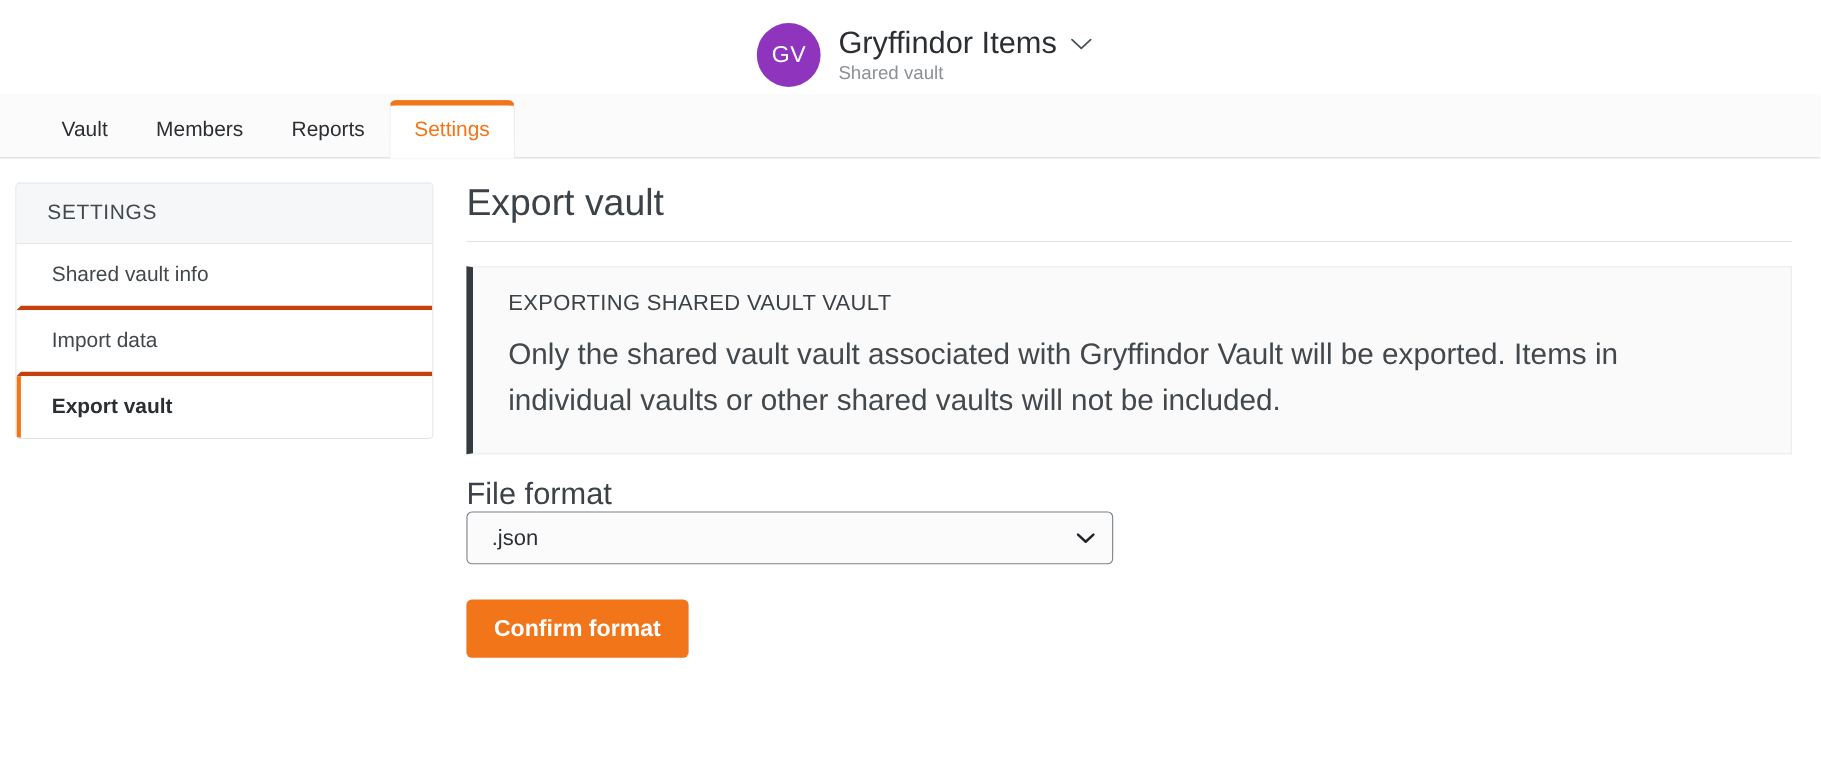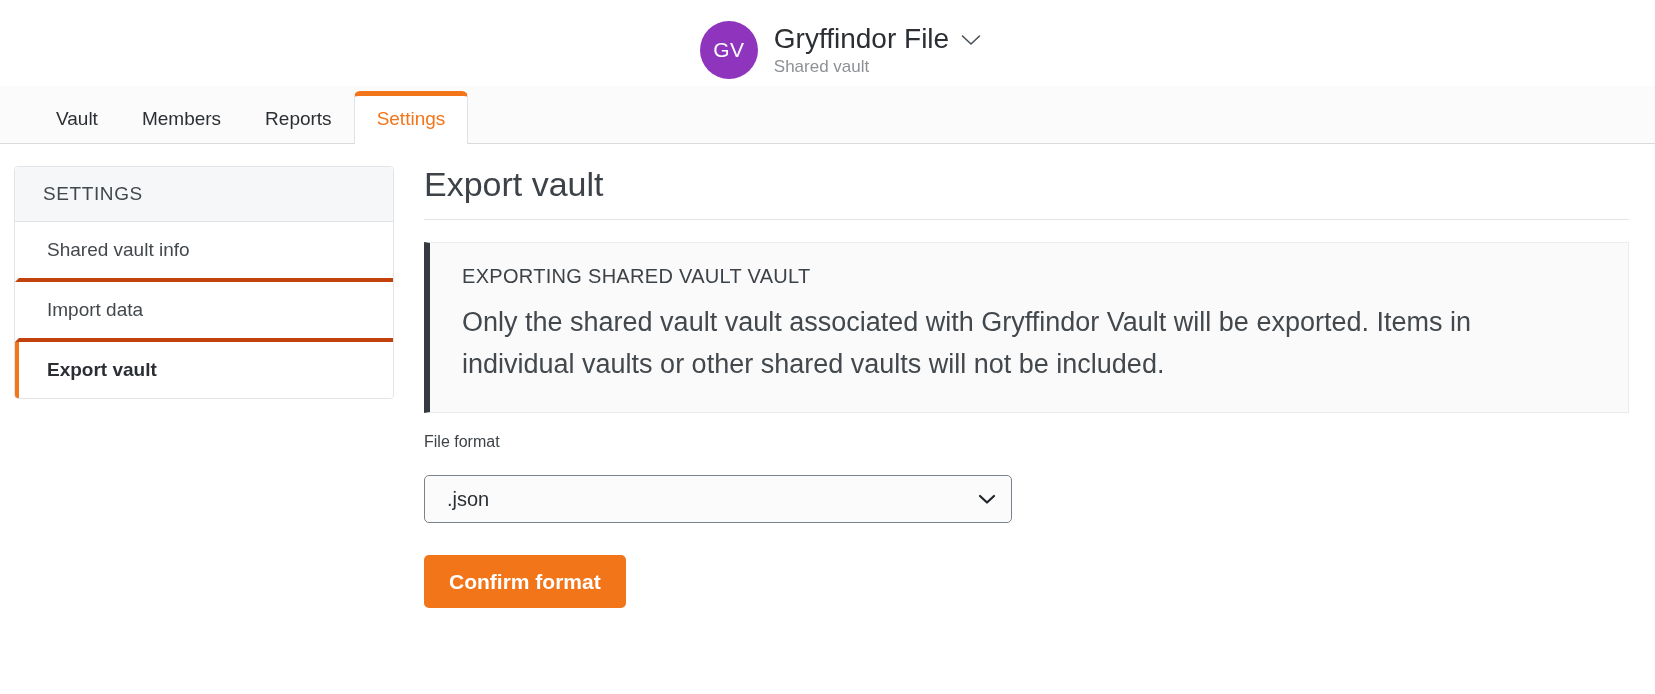--- a/index.html
+++ b/index.html
@@ -178,23 +178,23 @@
     margin-bottom: 14px;
   }
   .callout-body {
     font-size: 27px;
     color: #43484d;
     line-height: 1.55;
     max-width: 1100px;
   }
 
   .field-label {
-    font-size: 16px;
+    font-size: 28px;
     color: #3c4247;
-    margin-bottom: 24px;
+    margin-bottom: 0;
   }
   .select-wrap {
     position: relative;
     width: 588px;
   }
   .select-box {
     width: 100%;
     height: 48px;
     background: #fbfbfb;
     border: 1px solid #7a828a;
@@ -234,21 +234,21 @@
 </style>
 </head>
 <body>
 
 <div class="org-header">
   <div class="avatar">
     <span>GV</span>
   </div>
   <div class="org-text">
     <div class="org-title-row">
-      <span class="org-title">Gryffindor File</span>
+      <span class="org-title">Gryffindor Items</span>
       <span class="chevron-down">
         <svg viewBox="0 0 20 12" width="20" height="12" aria-hidden="true">
           <path d="M1.5 2 L10 10 L18.5 2" fill="none" stroke="#4a5057" stroke-width="1.6" stroke-linecap="round" stroke-linejoin="round"></path>
         </svg>
       </span>
     </div>
     <div class="org-sub">Shared vault</div>
   </div>
 </div>
 

